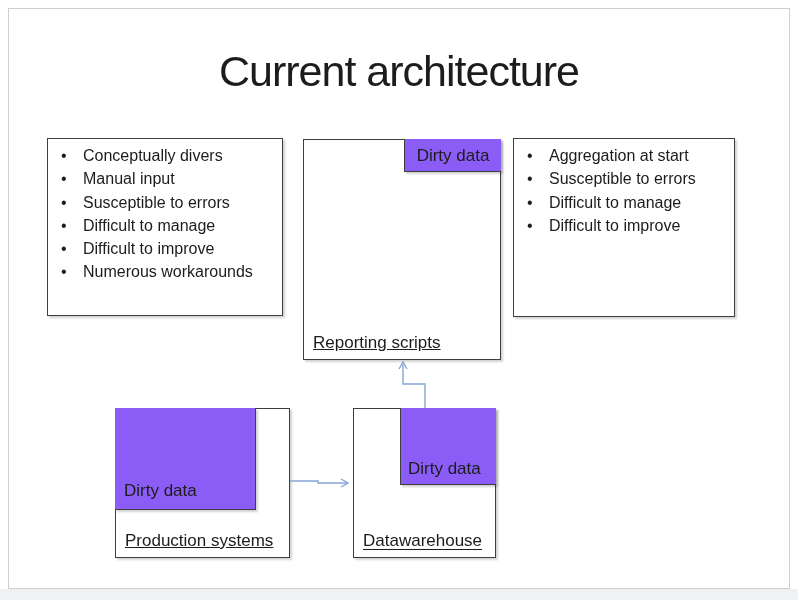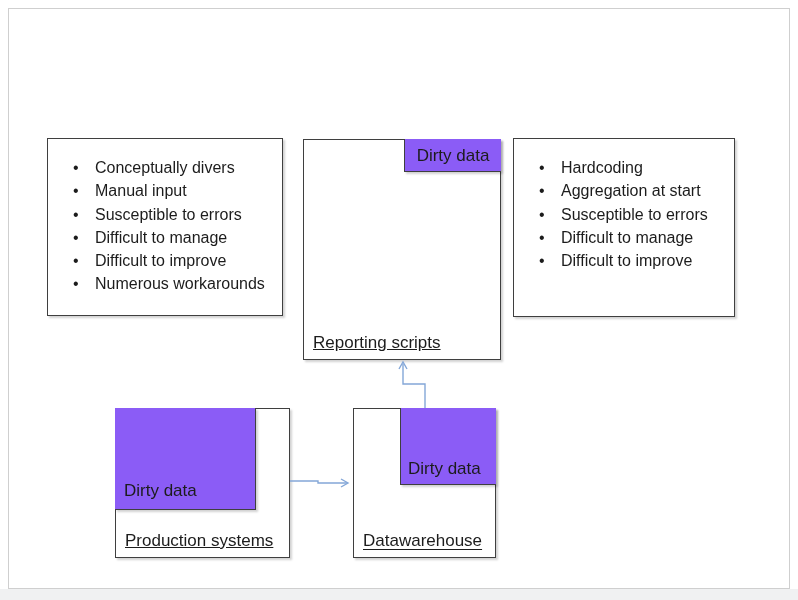--- a/index.html
+++ b/index.html
@@ -18,21 +18,21 @@
   }
   .title{
     position:absolute;left:0;top:47px;width:798px;margin:0;
     font-size:43px;font-weight:400;text-align:center;letter-spacing:-1px;
   }
   .box{
     position:absolute;border:1px solid var(--box_border,#3f3f3f);
     background:#ffffff;box-shadow:2px 2px 2px rgba(0,0,0,0.18);
     box-sizing:border-box;
   }
-  .box ul{margin:12px;padding:5px 16px 0 13px;list-style:none;}
+  .box ul{margin:0;padding:5px 16px 0 13px;list-style:none;}
   .box li{
     position:relative;padding-left:22px;font-size:16px;line-height:23.3px;
     white-space:nowrap;
   }
   .box li::before{content:"\2022";position:absolute;left:0;top:0;}
   .panel-left{left:47px;top:138px;width:236px;height:178px;}
   .panel-right{left:513px;top:138px;width:222px;height:179px;}
   .reporting{left:303px;top:139px;width:198px;height:221px;}
   .production{left:115px;top:408px;width:175px;height:150px;}
   .datawarehouse{left:353px;top:408px;width:143px;height:150px;}
@@ -66,20 +66,21 @@
   .arrows{position:absolute;left:0;top:0;pointer-events:none;}
   .arrows polyline{fill:none;stroke:var(--arrow,#84a7d8);stroke-width:1.4;}
   .arrows .head{fill:none;stroke:var(--arrow,#84a7d8);stroke-width:1.4;}
 </style>
 </head>
 <body>
 
 <div class="stage">
   <div class="slide-frame"></div>
 
+  <h1 class="title">Current architecture</h1>
 
   <div class="box panel-left">
     <ul>
       <li>Conceptually divers</li>
       <li>Manual input</li>
       <li>Susceptible to errors</li>
       <li>Difficult to manage</li>
       <li>Difficult to improve</li>
       <li>Numerous workarounds</li>
     </ul>
@@ -87,21 +88,20 @@
 
   <div class="box reporting">
     <div class="nested nested-tr tag-reporting">
       <span class="label">Dirty data</span>
     </div>
     <span class="label bl">Reporting scripts</span>
   </div>
 
   <div class="box panel-right">
     <ul>
-      <li>Hardcoding</li>
       <li>Aggregation at start</li>
       <li>Susceptible to errors</li>
       <li>Difficult to manage</li>
       <li>Difficult to improve</li>
     </ul>
   </div>
 
   <div class="box production">
     <div class="nested nested-tl prod-nested">
       <span class="label">Dirty data</span>

